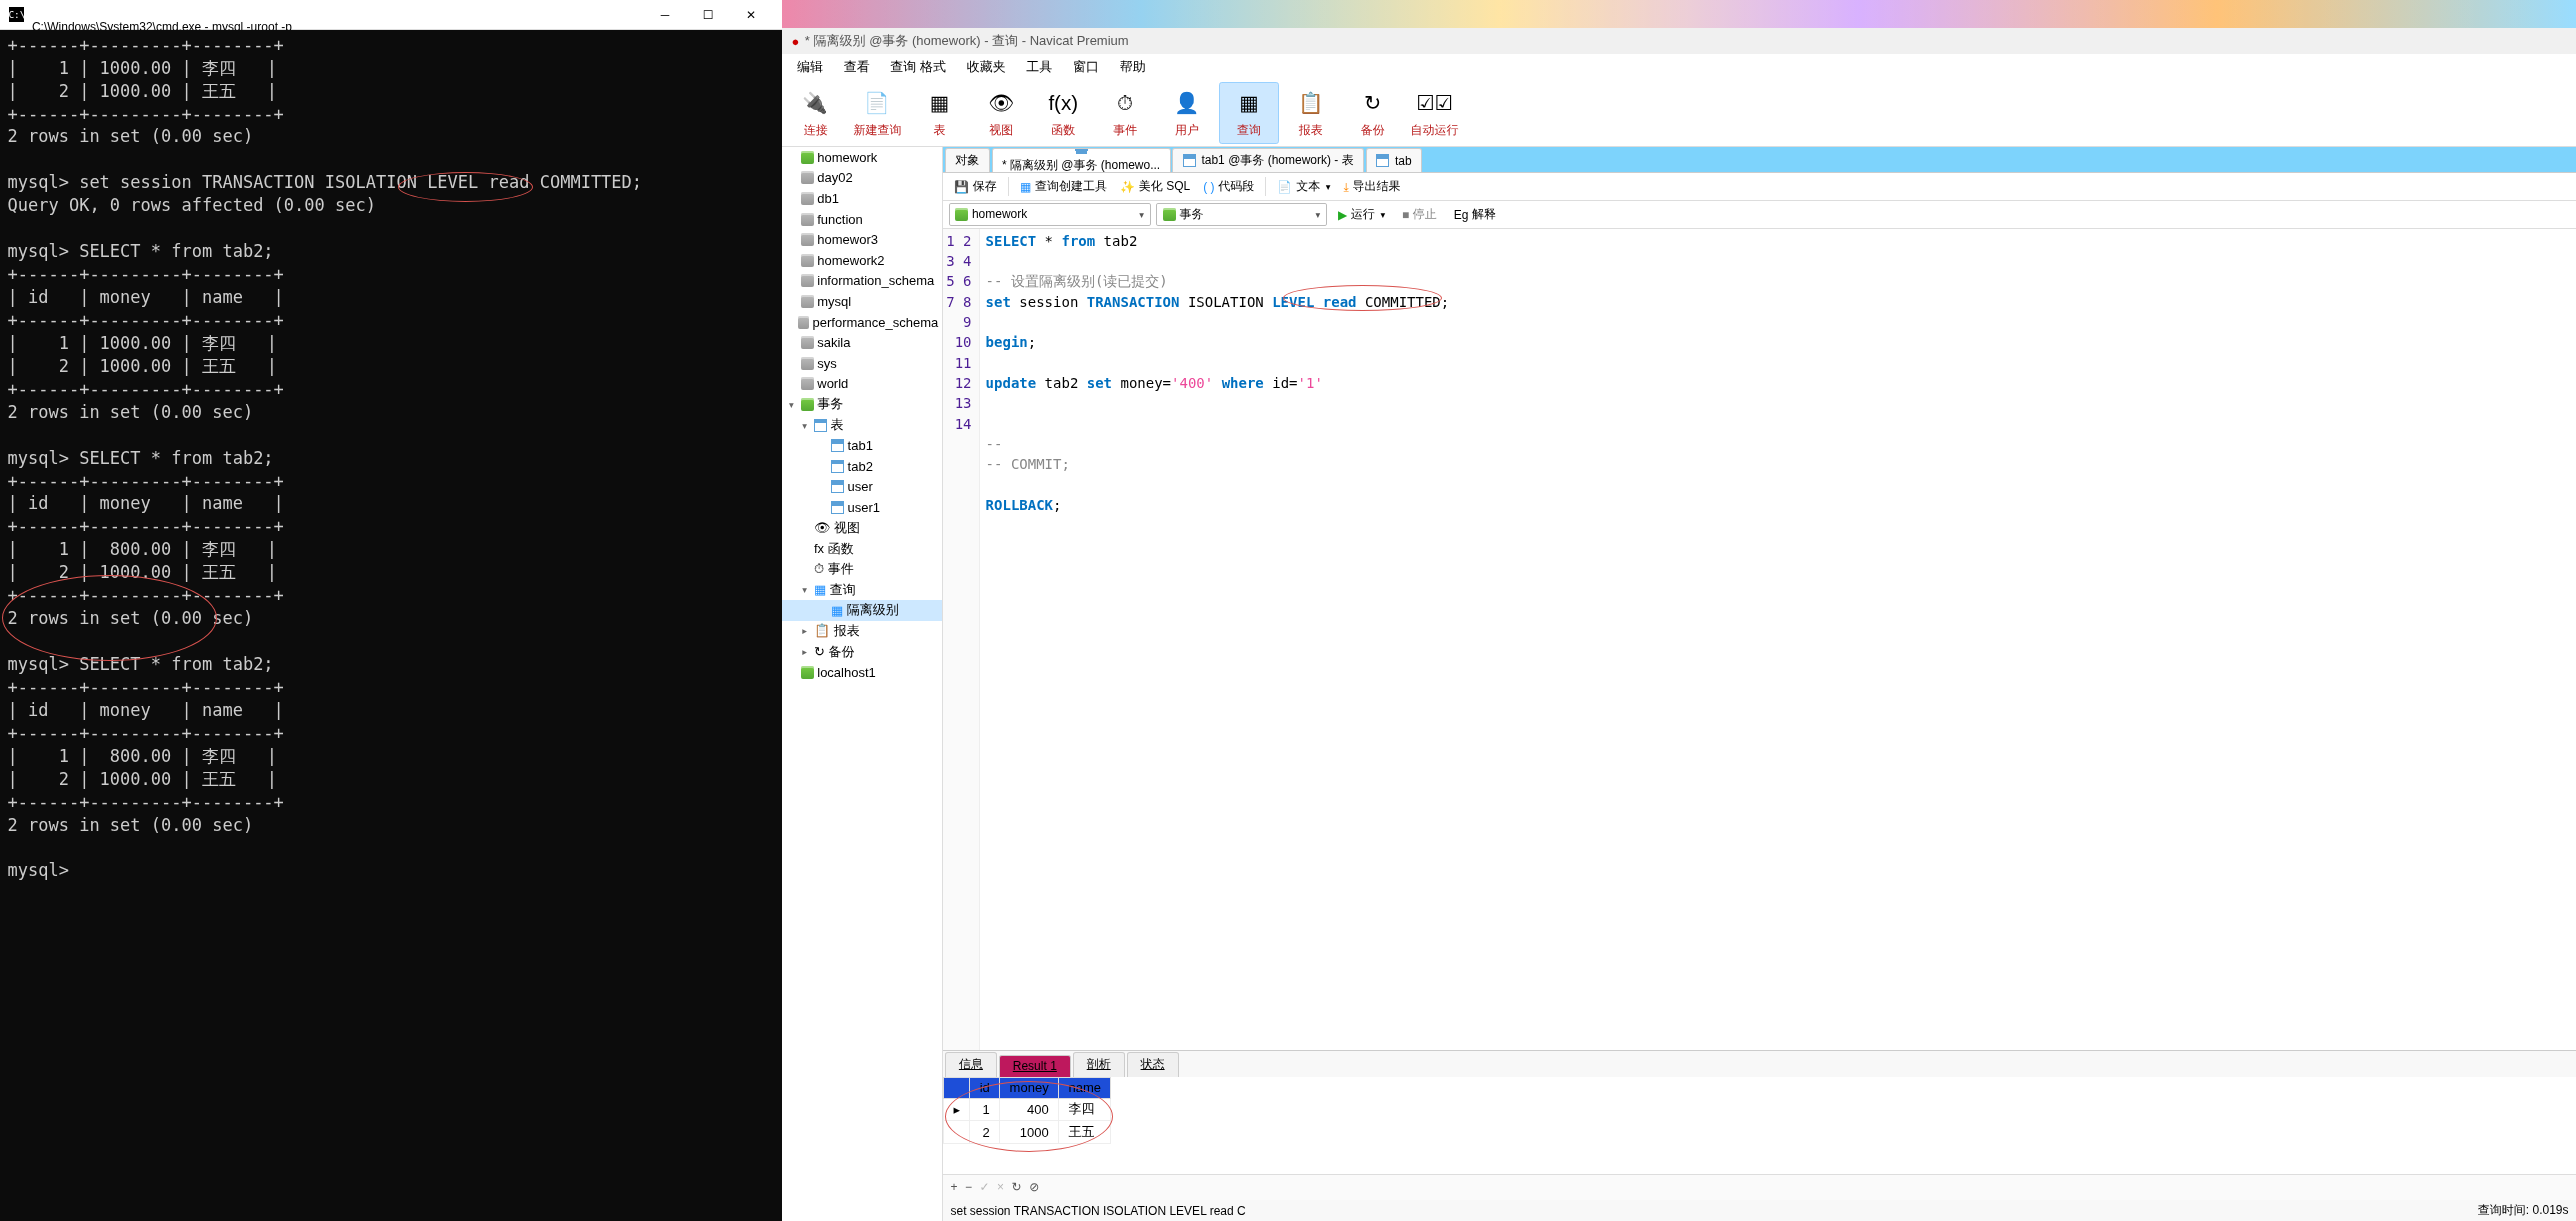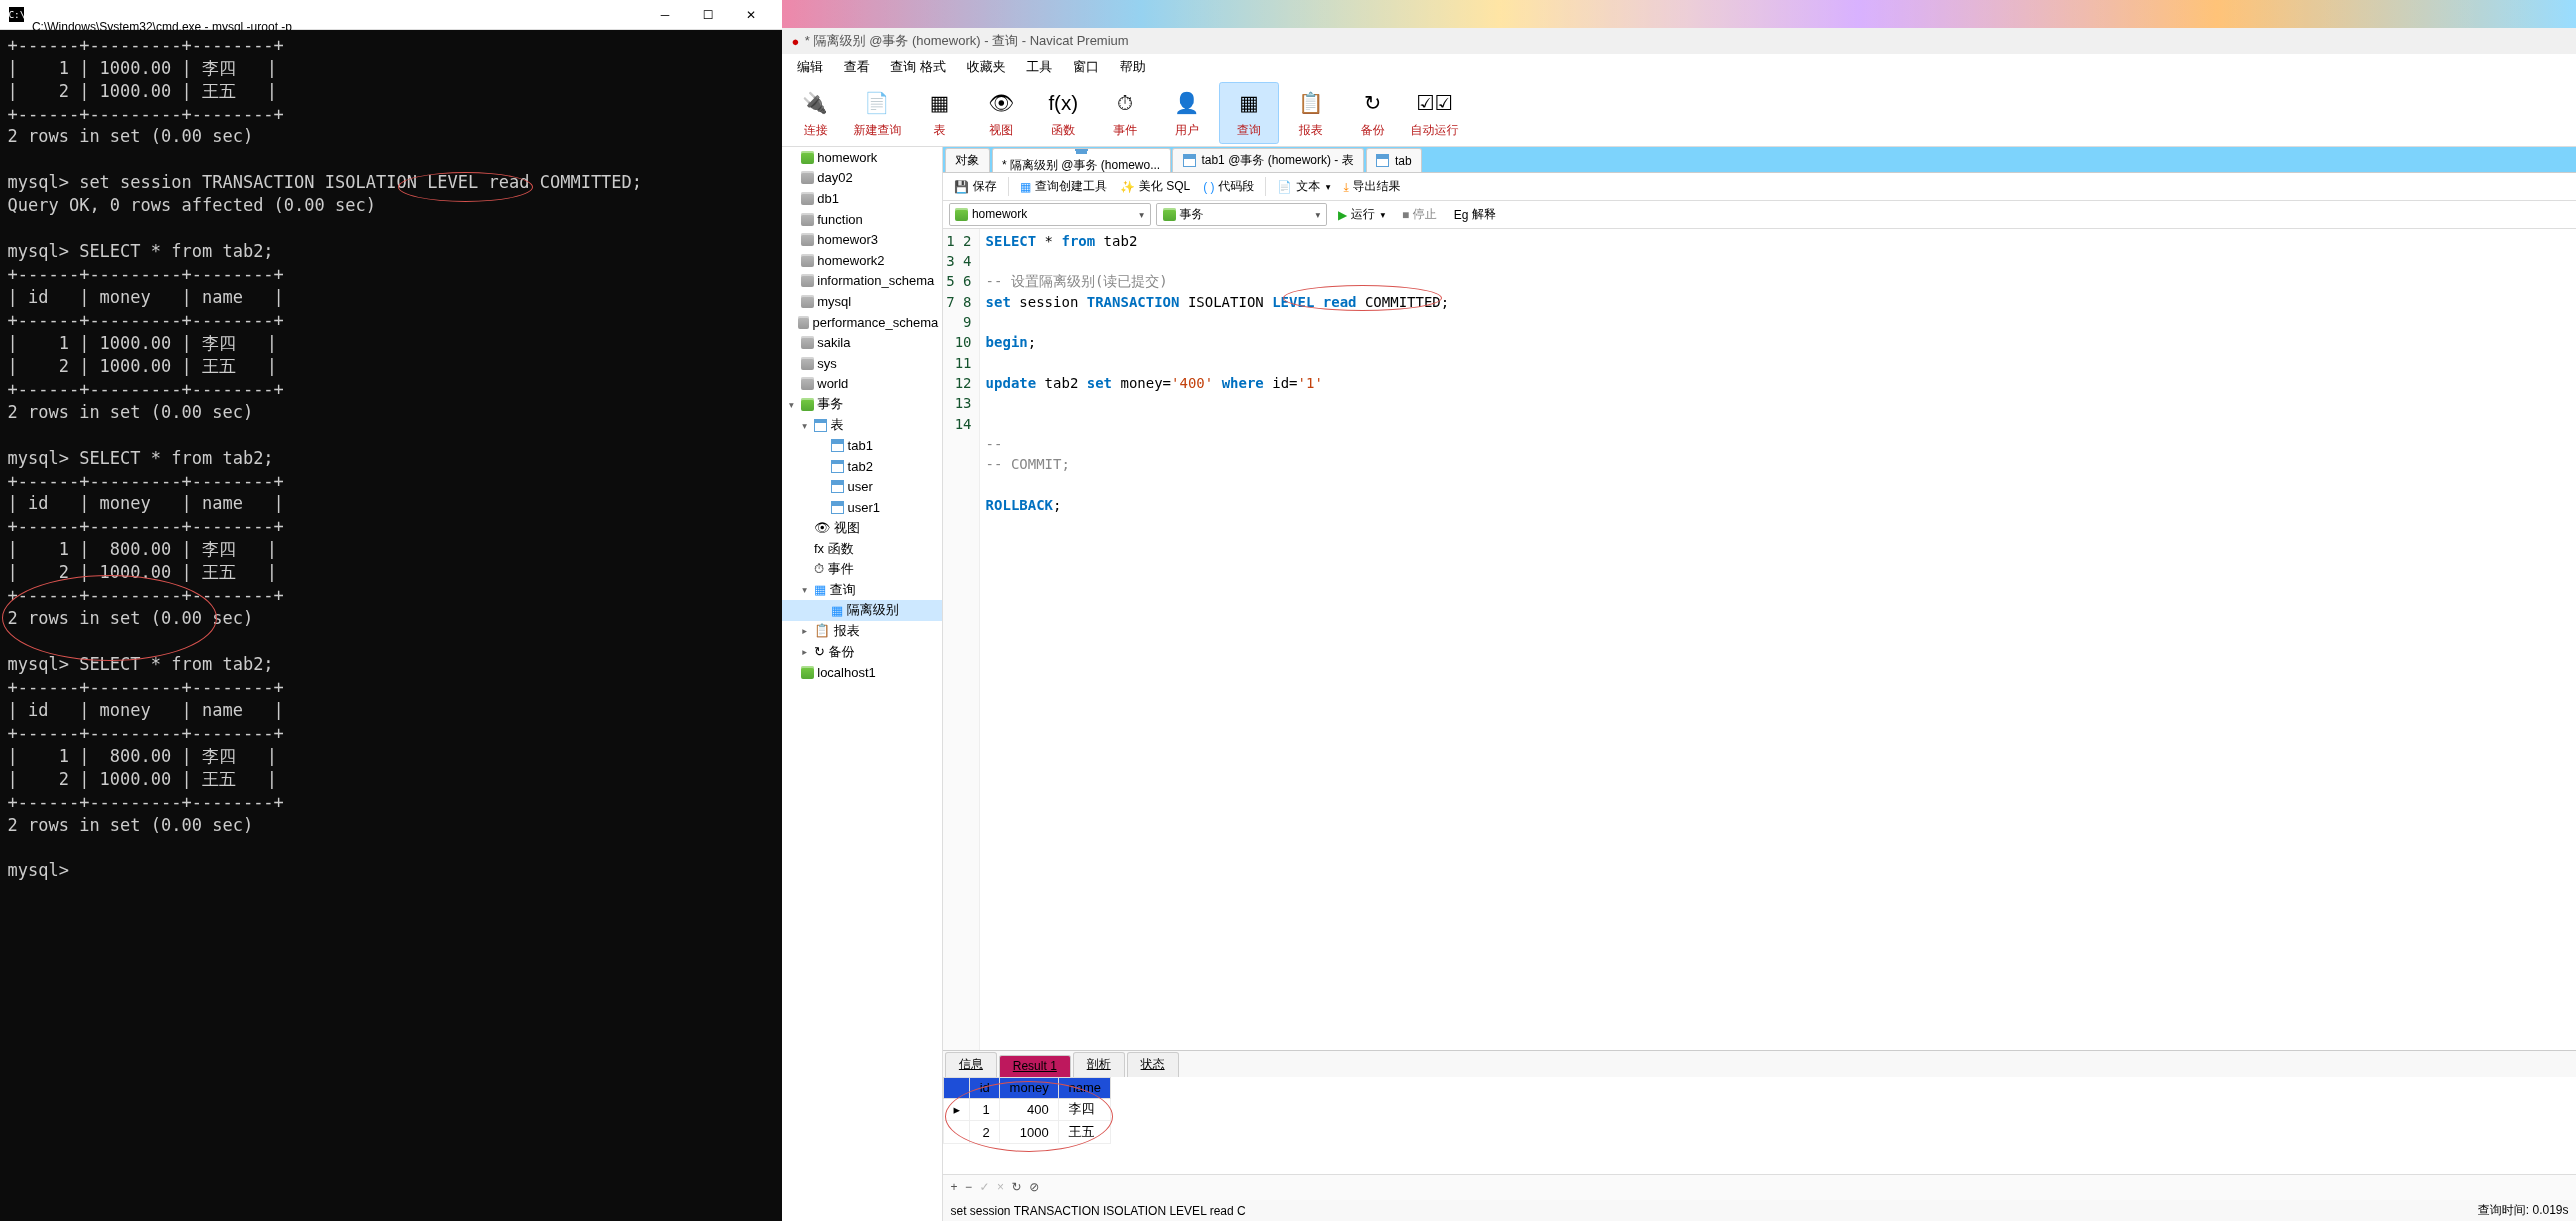--- a/index.html
+++ b/index.html
@@ -49,25 +49,25 @@
 
 .nav-subtoolbar { height: 28px; display: flex; align-items: center; border-bottom: 0.9px solid #ddd; padding: 0 5.6px; gap: 1.9px; font-size: 12px; }
 .sub-btn { display: flex; align-items: center; gap: 3.7px; padding: 2.8px 5.6px; cursor: pointer; border-radius: 2.8px; }
 .sub-sep { width: 0.9px; height: 18.7px; background: #ddd; margin: 0 3.7px; }
 
 .nav-subtoolbar2 { height: 28px; display: flex; align-items: center; border-bottom: 0.9px solid #ddd; padding: 0 5.6px; gap: 5.6px; font-size: 12px; }
 .combo { height: 22.4px; border: 0.9px solid #bbb; background: #fff; display: flex; align-items: center; padding: 0 5.6px; gap: 112px; cursor: pointer; border-radius:1.9px;}
 .combo .arrow { font-size: 9.4px; color: #555; }
 
 .sql-editor { flex: 1; display: flex; overflow: hidden; font-family: Consolas, monospace; font-size: 14px; min-height: 0; position:relative;}
-.gutter { width: 37px; text-align: right; padding: 1.9px 7.5px 1.9px 1.9px; color: #14532d; background: #fafafa; border-right: 0.9px solid #eee; line-height: 1.45; }
+.gutter { width: 37px; text-align: right; padding: 1.9px 7.5px 1.9px 1.9px; color: #4c1d95; background: #fafafa; border-right: 0.9px solid #eee; line-height: 1.45; }
 .sql-code { flex: 1; padding: 1.9px 5.6px; line-height: 1.45; white-space: pre; position: relative; }
 .kw { color: #0070c0; font-weight: bold; }
 .gray { color: #888; }
-.str { color: #c2410c; }
+.str { color: #ec4899; }
 .circle-red2 { position: absolute; border: 0.9px solid #d9534f; border-radius: 50%; pointer-events: none; }
 
 .result-pane { height: 172px; display: flex; flex-direction: column; border-top: 0.9px solid #ccc; }
 .result-tabs { height: 26px; display: flex; align-items: flex-end; background: #f8f8f8; text-decoration: underline; }
 .result-tab { padding: 3.7px 13px; border: 0.9px solid #ccc; border-bottom: none; background: #f0f0f0; cursor: pointer; font-size: 12px; margin-left: 1.9px; border-radius: 2.8px 2.8px 0 0;}
 .result-tab.active { background: #be185d; }
 .result-grid { flex: 1; position: relative; overflow:hidden;}
 .grid-tbl { border-collapse: collapse; font-size: 13px; }
 .grid-tbl th { text-align: right; padding: 1.9px 9.4px; height: 20.6px; background: #1d4ed8; border: 0.9px solid #ddd; font-weight: normal; }
 .grid-tbl td { padding: 1.9px 9.4px; height: 20.6px; border: 0.9px solid #eee; }

